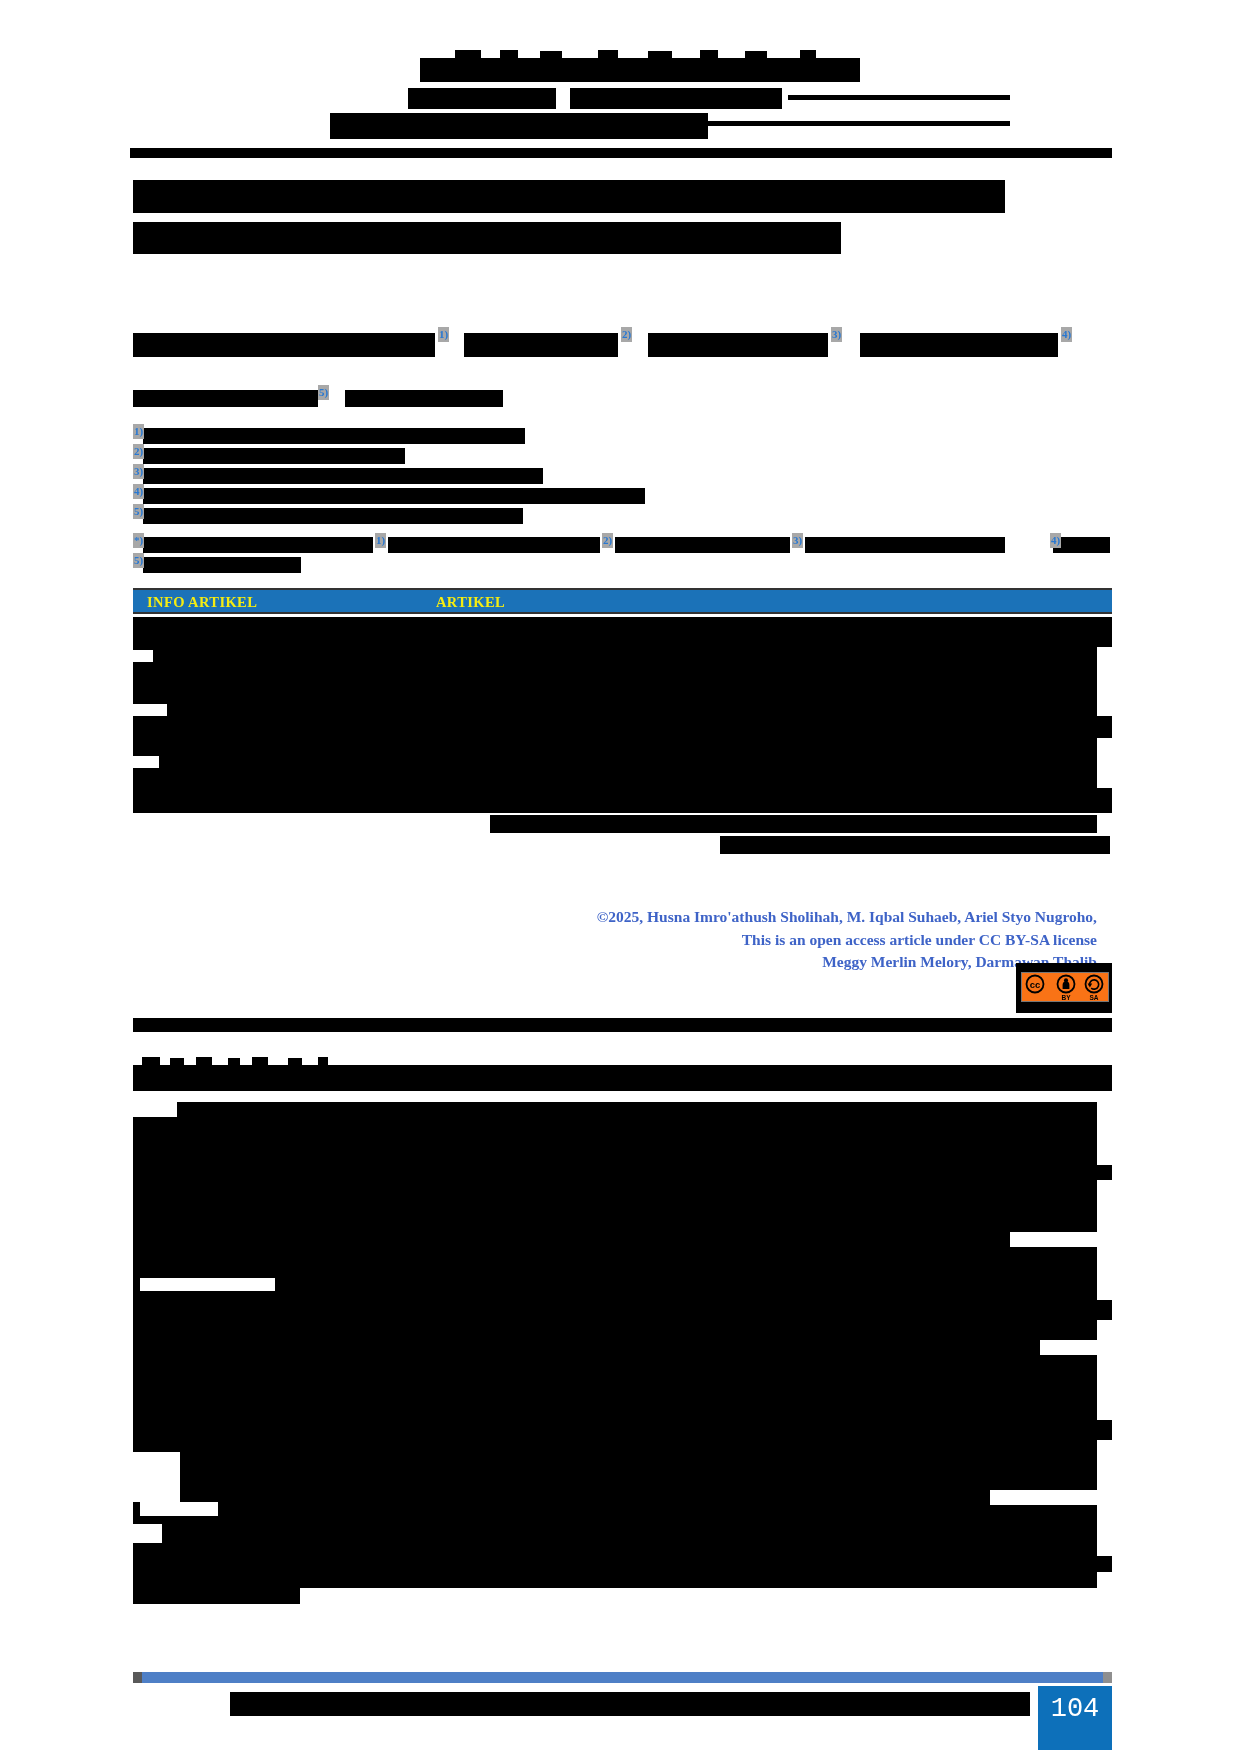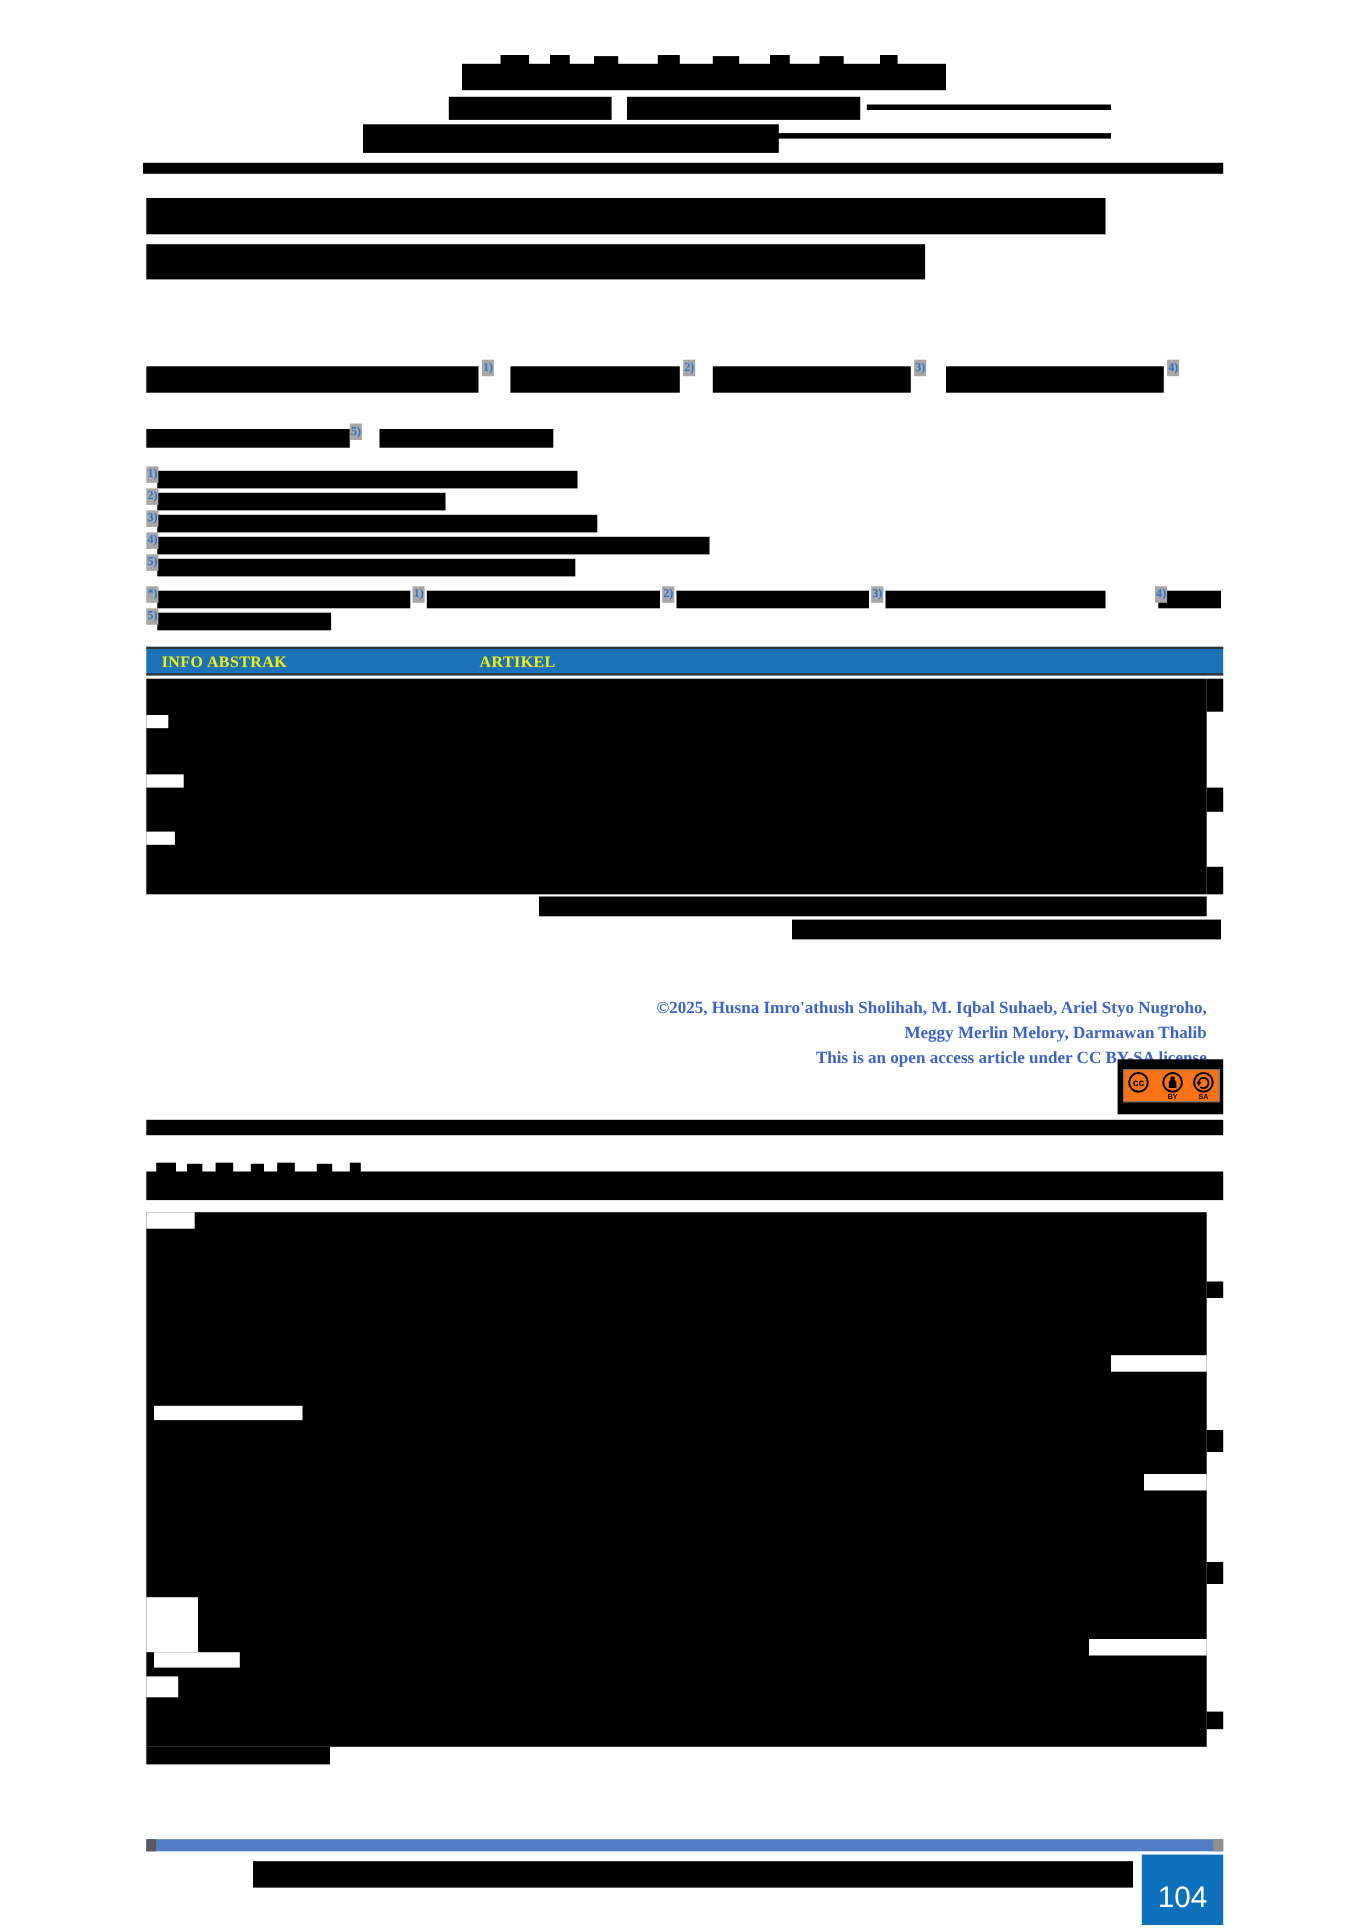--- a/index.html
+++ b/index.html
@@ -30,21 +30,21 @@
   #cc-badge-bg{position:absolute;left:1016px;top:963px;width:96px;height:50px;background:#000;}
   #cc-badge{position:absolute;left:1021px;top:972px;background:#f97316;border:1px solid #777;
     width:86px;height:28px;}
   #footer-line{position:absolute;left:133px;top:1672px;width:979px;height:11px;background:#4e7fc6;}
   #footer-line-cap-l{position:absolute;left:133px;top:1672px;width:9px;height:11px;background:#595959;}
   #footer-line-cap-r{position:absolute;left:1103px;top:1672px;width:9px;height:11px;background:#8f8f8f;}
   #page-number-box{
     position:absolute;left:1038px;top:1686px;width:74px;height:64px;
     display:flex;align-items:flex-start;justify-content:center;
   }
-  #page-number{font-size:27px;line-height:27px;margin-top:26px;font-family:Liberation Sans, sans-serif;}
+  #page-number{font-size:27px;line-height:27px;margin-top:10px;font-family:Liberation Mono, monospace;}
 </style>
 </head>
 <body>
 
 <div id="page">
 
   <div id="redaction-layer">
       <div class="redact" style="left: 420px; top: 58px; width: 440px; height: 24px; background: rgb(0, 0, 0);"></div>
       <div class="redact" style="left: 455px; top: 50px; width: 26px; height: 10px; background: rgb(0, 0, 0);"></div>
       <div class="redact" style="left: 500px; top: 50px; width: 18px; height: 10px; background: rgb(0, 0, 0);"></div>
@@ -127,28 +127,28 @@
       <div class="sup" style="left: 133px; top: 504px; color: rgb(40, 120, 210); background: rgb(168, 168, 168);">5)</div>
       <div class="sup" style="left: 133px; top: 533px; color: rgb(40, 120, 210); background: rgb(168, 168, 168);">*)</div>
       <div class="sup" style="left: 375px; top: 533px; color: rgb(40, 120, 210); background: rgb(168, 168, 168);">1)</div>
       <div class="sup" style="left: 602px; top: 533px; color: rgb(40, 120, 210); background: rgb(168, 168, 168);">2)</div>
       <div class="sup" style="left: 792px; top: 533px; color: rgb(40, 120, 210); background: rgb(168, 168, 168);">3)</div>
       <div class="sup" style="left: 1050px; top: 533px; color: rgb(40, 120, 210); background: rgb(168, 168, 168);">4)</div>
       <div class="sup" style="left: 133px; top: 553px; color: rgb(40, 120, 210); background: rgb(168, 168, 168);">5)</div>
     </div>
 
   <div id="info-bar" style="background: rgb(27, 114, 184); border-top-color: rgb(51, 51, 51); border-bottom-color: rgb(51, 51, 51);">
-    <span id="info-label" class="bar-label" style="color: rgb(245, 236, 17);">INFO ABSTRAK</span>
+    <span id="info-label" class="bar-label" style="color: rgb(245, 236, 17);">INFO ARTIKEL</span>
     <span id="abstract-label" class="bar-label" style="color: rgb(245, 236, 17);">ARTIKEL</span>
   </div>
 
   <div id="citation" style="color: rgb(62, 99, 199);">
     <div>©2025, Husna Imro'athush Sholihah, M. Iqbal Suhaeb, Ariel Styo Nugroho,</div>
+    <div>This is an open access article under CC BY-SA license</div>
     <div>Meggy Merlin Melory, Darmawan Thalib</div>
-    <div>This is an open access article under CC BY-SA license</div>
   </div>
 
   <div id="cc-badge-bg"></div>
   <div id="cc-badge">
     <svg width="86" height="28" viewBox="0 0 86 28">
 
       <g>
         <circle cx="13" cy="11" r="8.5" fill="none" stroke="#000" stroke-width="1.8"></circle>
         <text x="13" y="14.6" font-size="9.5" font-weight="bold" text-anchor="middle" font-family="Liberation Sans, sans-serif" fill="#000">cc</text>
       </g>

